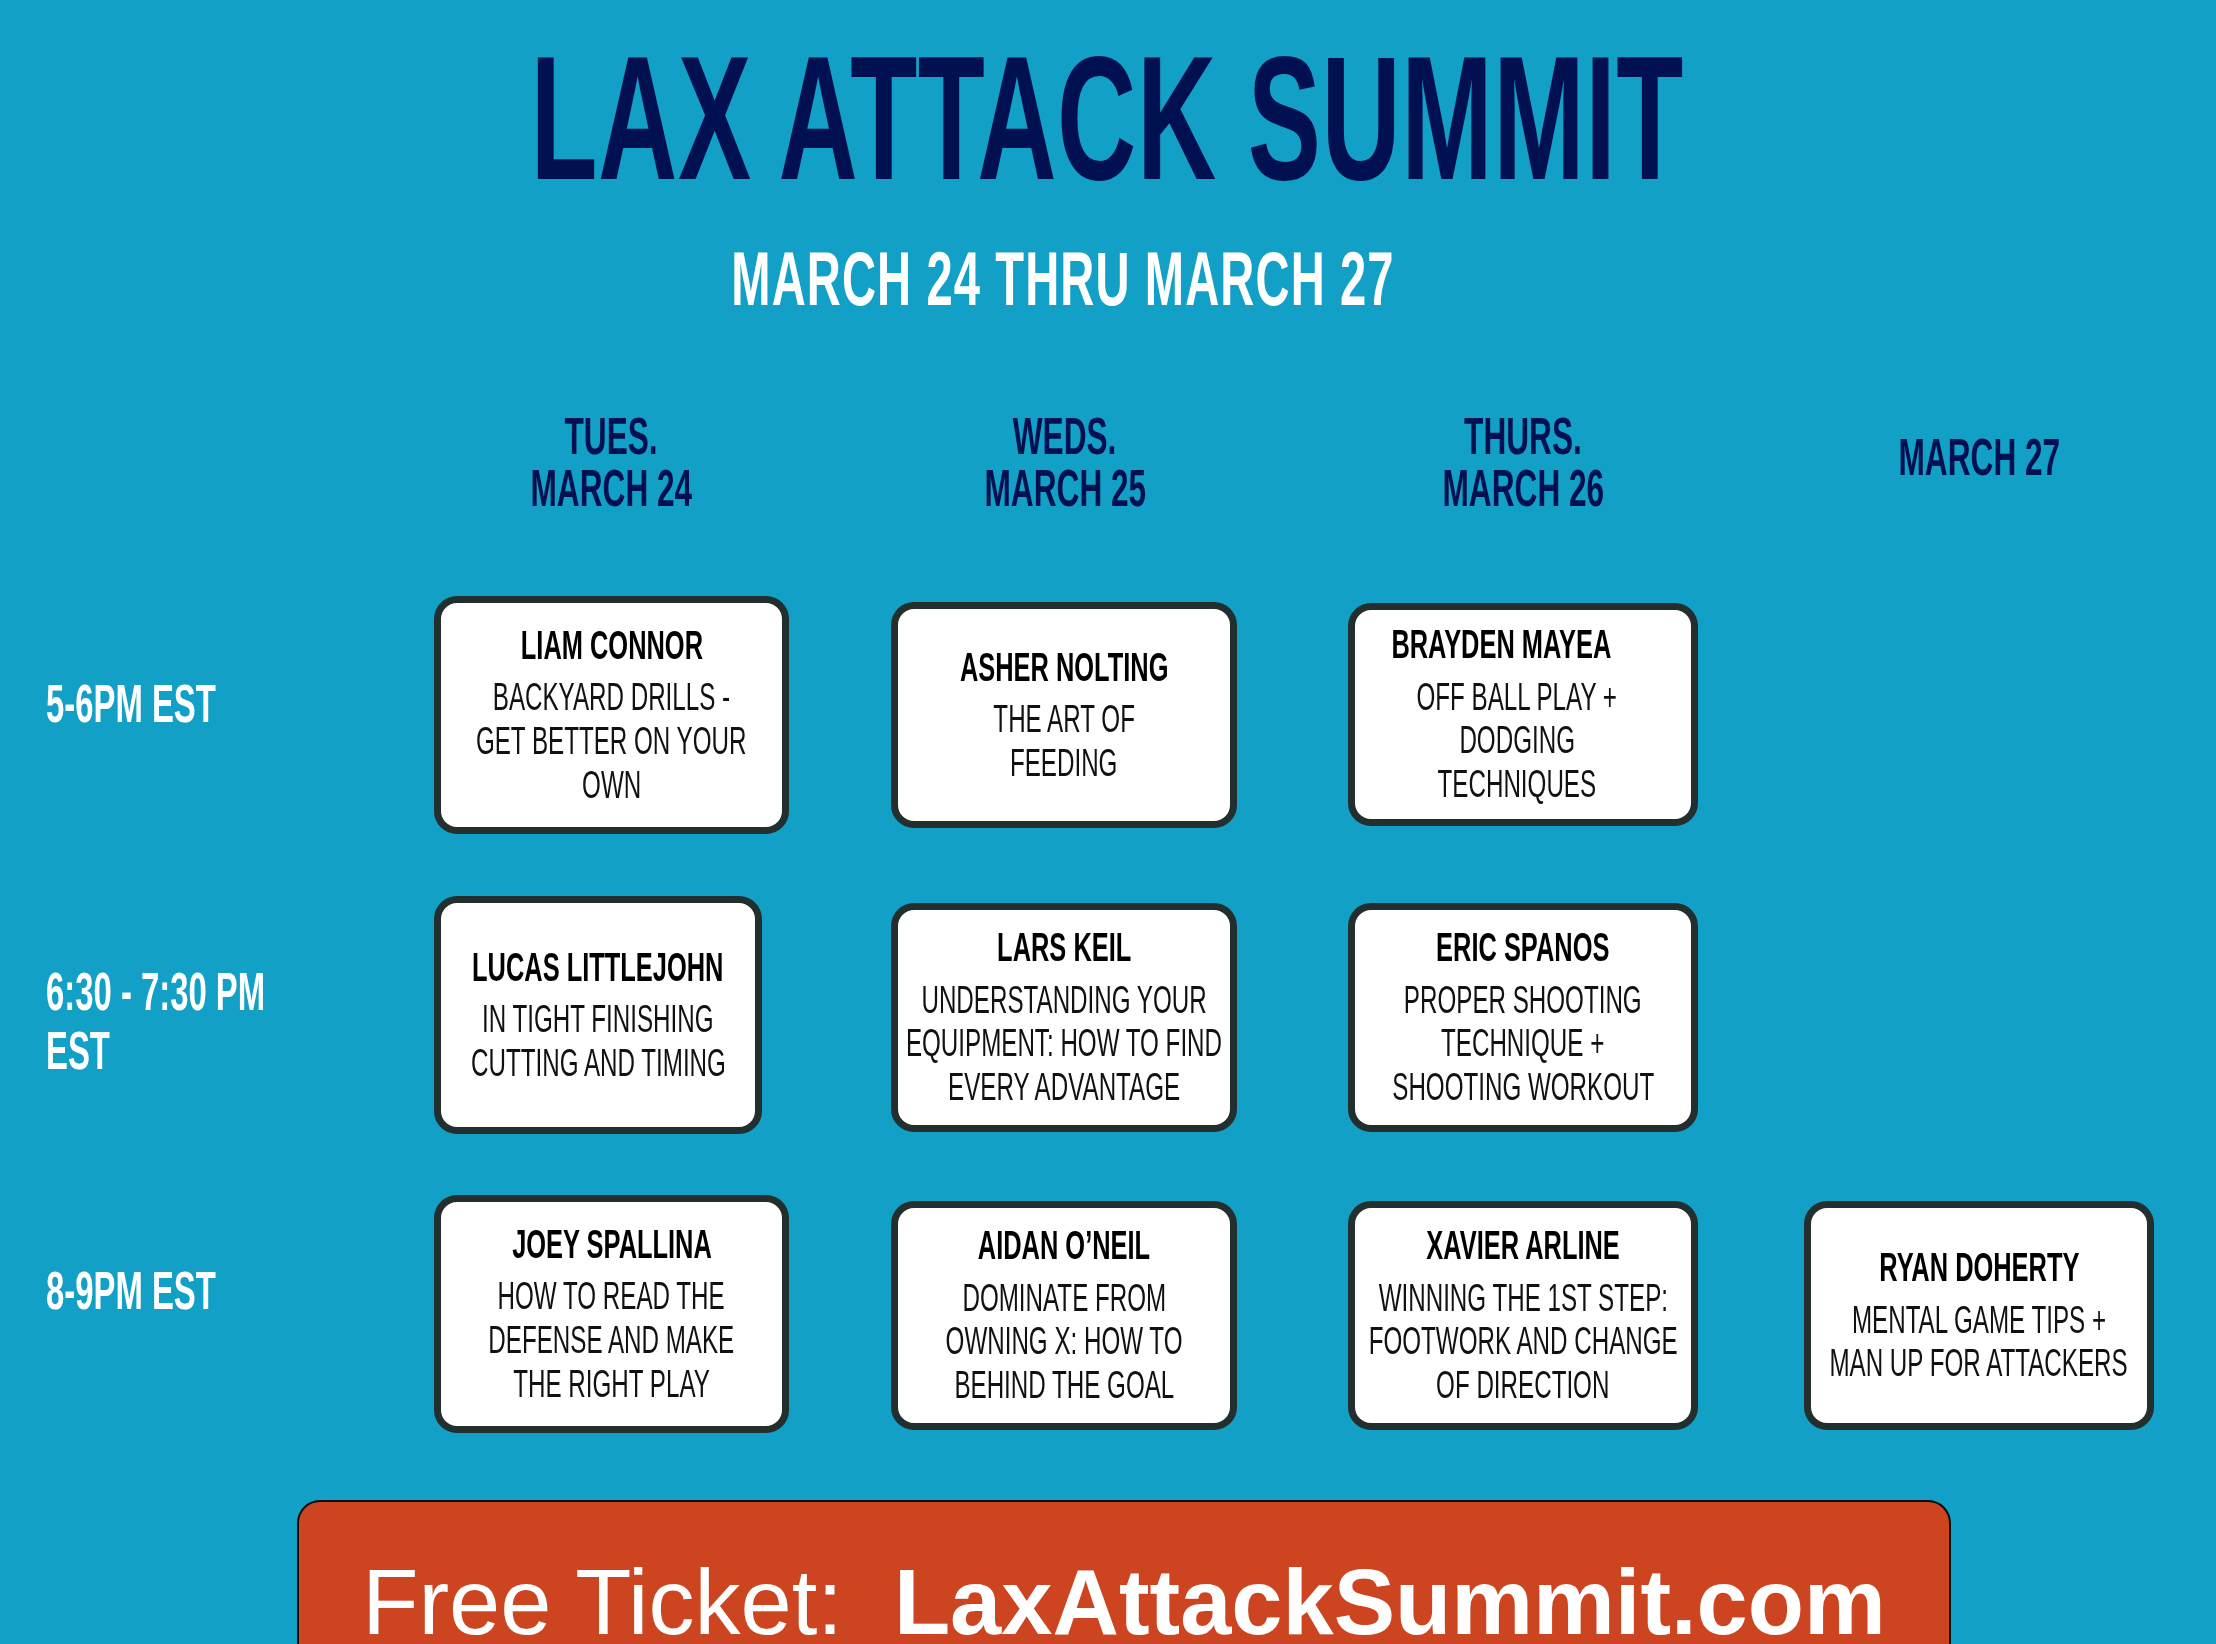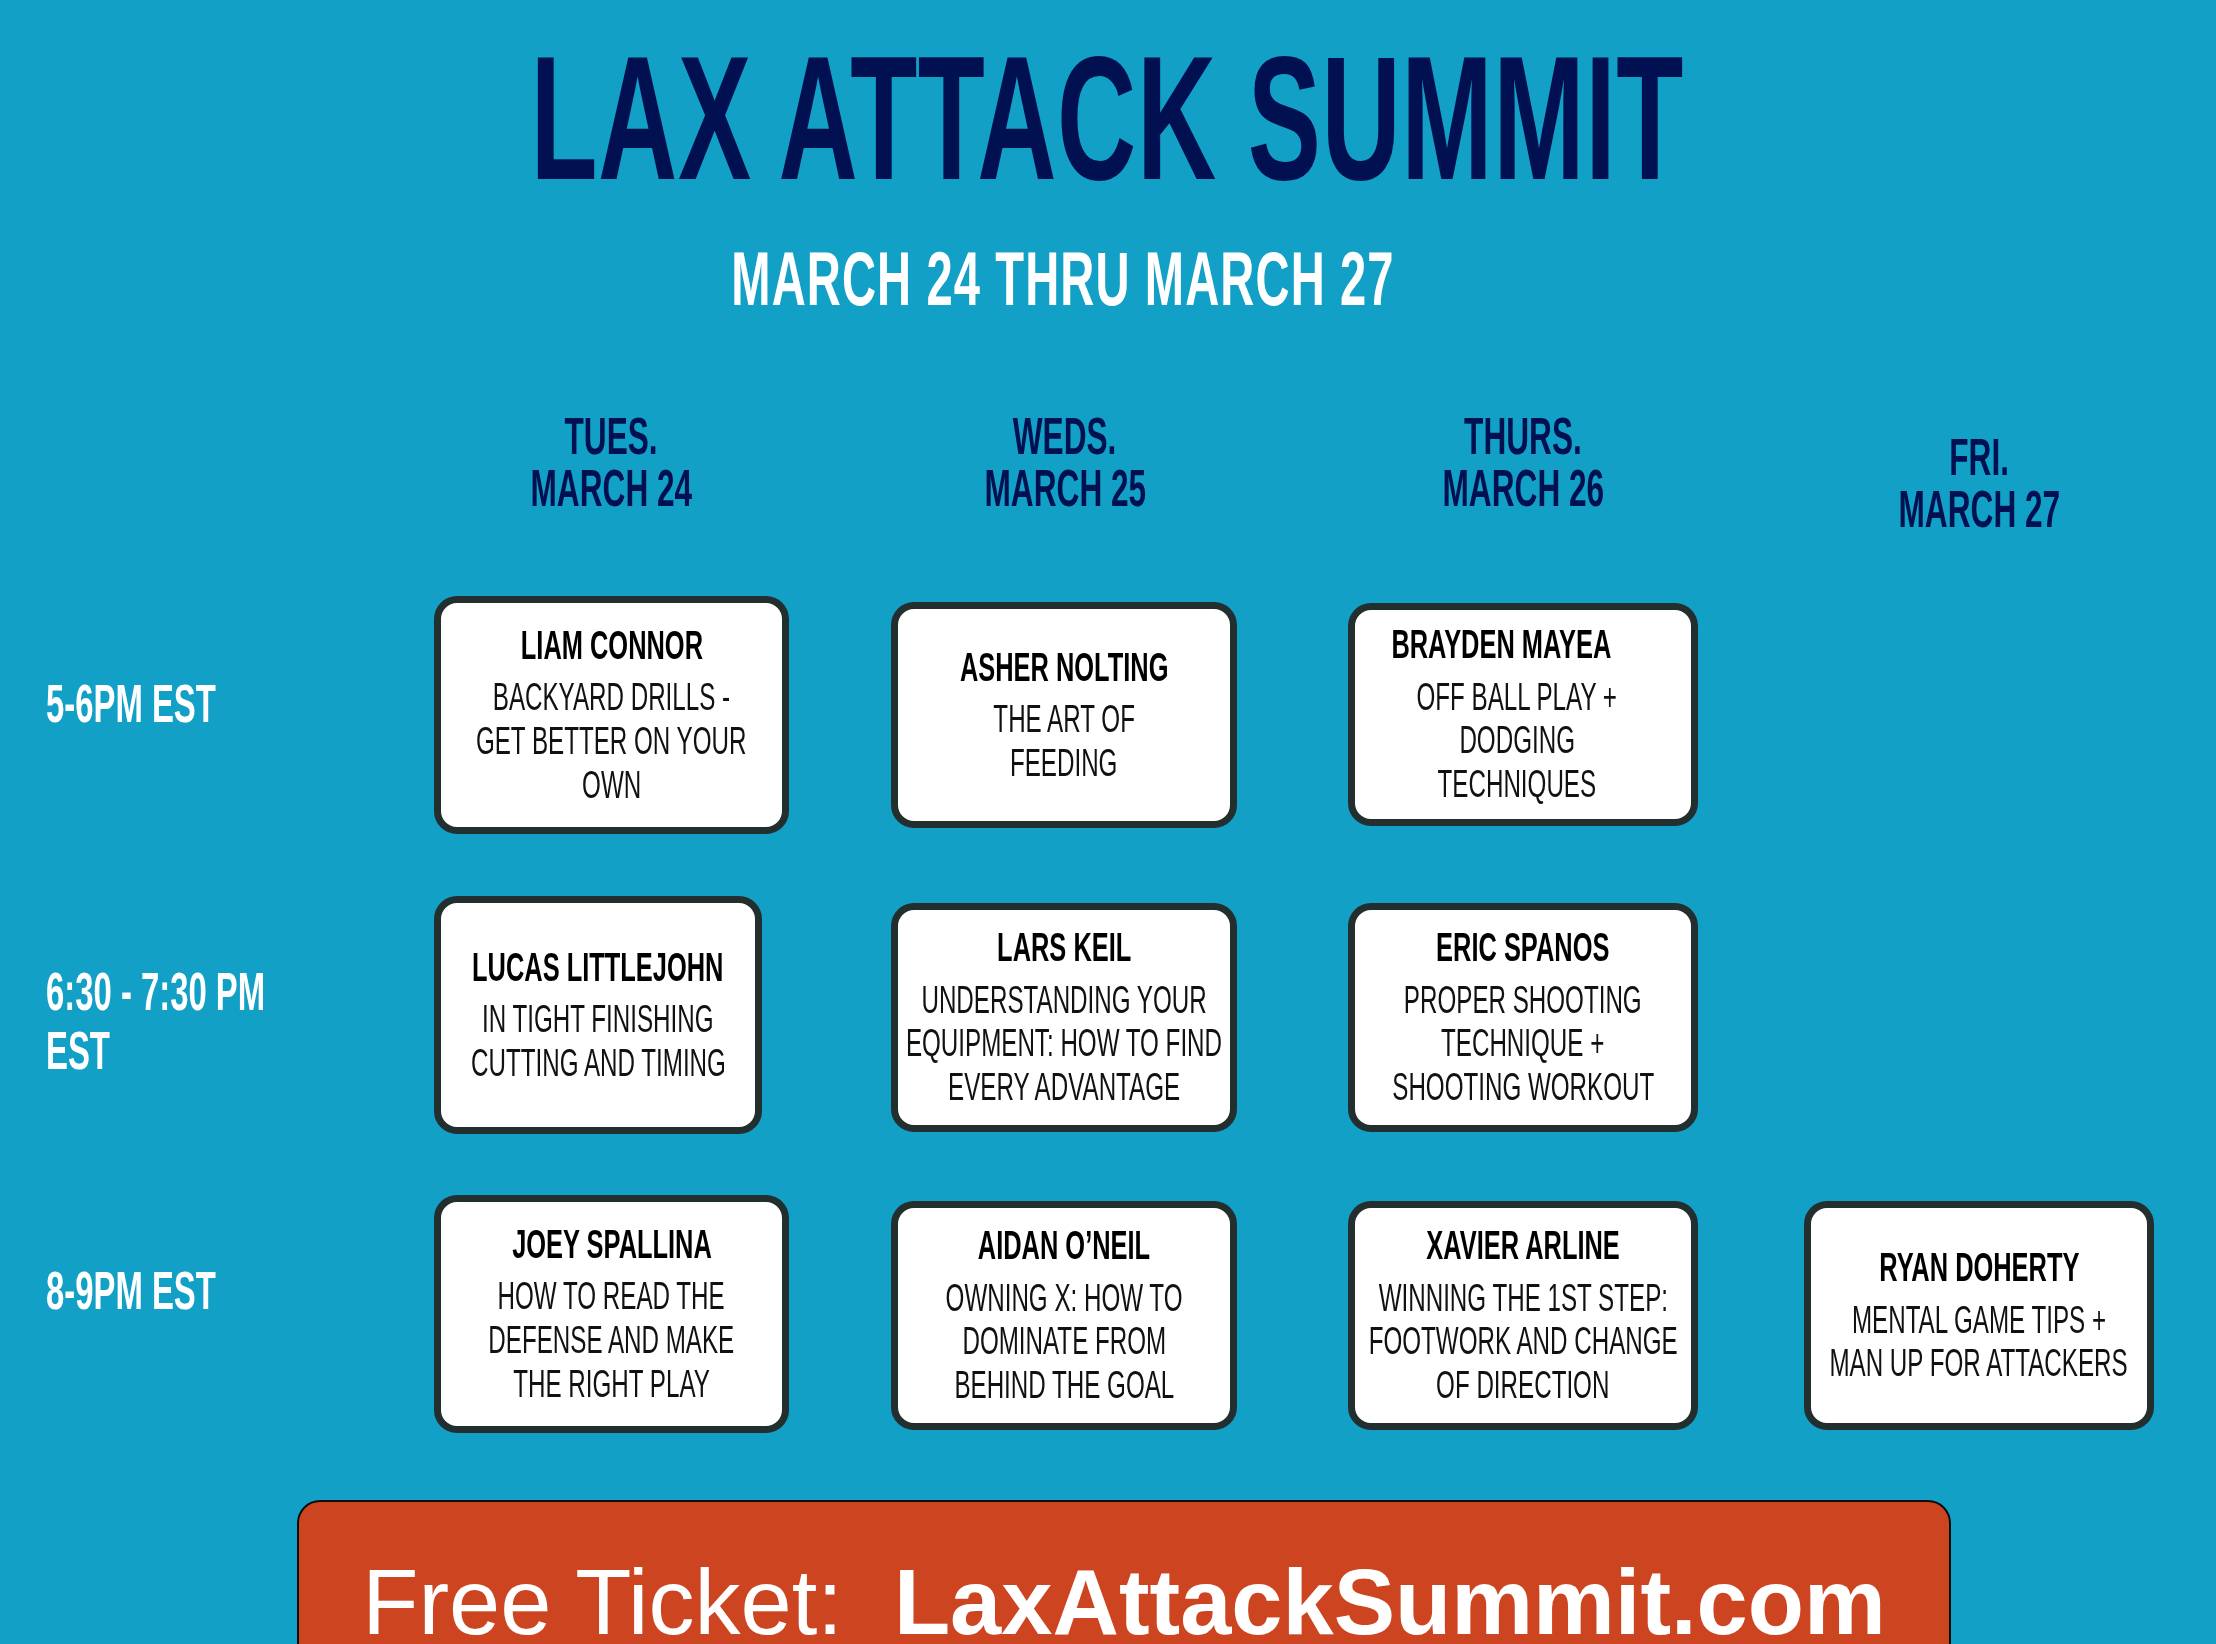--- a/index.html
+++ b/index.html
@@ -164,21 +164,20 @@
 </div>
 <div class="day-head" style="left:891px; top:411px; width:348px;">
   <span class="dow"><span class="cond">WEDS.</span></span>
   <span class="dat"><span class="cond">MARCH 25</span></span>
 </div>
 <div class="day-head" style="left:1348px; top:411px; width:350px;">
   <span class="dow"><span class="cond">THURS.</span></span>
   <span class="dat"><span class="cond">MARCH 26</span></span>
 </div>
 <div class="day-head" style="left:1804px; top:432px; width:350px;">
-  <span class="dow"><span class="cond">FRI.</span></span>
   <span class="dat"><span class="cond">MARCH 27</span></span>
 </div>
 
 <div class="time-label" style="top:674px;">
   <span class="cond-l">5-6PM EST</span>
 </div>
 <div class="time-label" style="top:962px; width:381px; white-space:normal;">
   <span class="cond-l" style="white-space:normal; max-width:603px;">6:30 - 7:30 PM EST</span>
 </div>
 <div class="time-label" style="top:1261px;">
@@ -258,22 +257,22 @@
     <span class="tline"><span class="cond">DEFENSE AND MAKE</span></span>
     <span class="tline"><span class="cond">THE RIGHT PLAY</span></span>
   </div>
 </div>
 
 <div class="card" style="left:891px; top:1201px; width:346px; height:229px;">
   <div class="speaker">
     <span class="cond">AIDAN O’NEIL</span>
   </div>
   <div class="topic">
+    <span class="tline"><span class="cond">DOMINATE FROM</span></span>
     <span class="tline"><span class="cond">OWNING X: HOW TO</span></span>
-    <span class="tline"><span class="cond">DOMINATE FROM</span></span>
     <span class="tline"><span class="cond">BEHIND THE GOAL</span></span>
   </div>
 </div>
 
 <div class="card" style="left:1348px; top:1201px; width:350px; height:229px;">
   <div class="speaker">
     <span class="cond">XAVIER ARLINE</span>
   </div>
   <div class="topic">
     <span class="tline"><span class="cond">WINNING THE 1ST STEP:</span></span>

